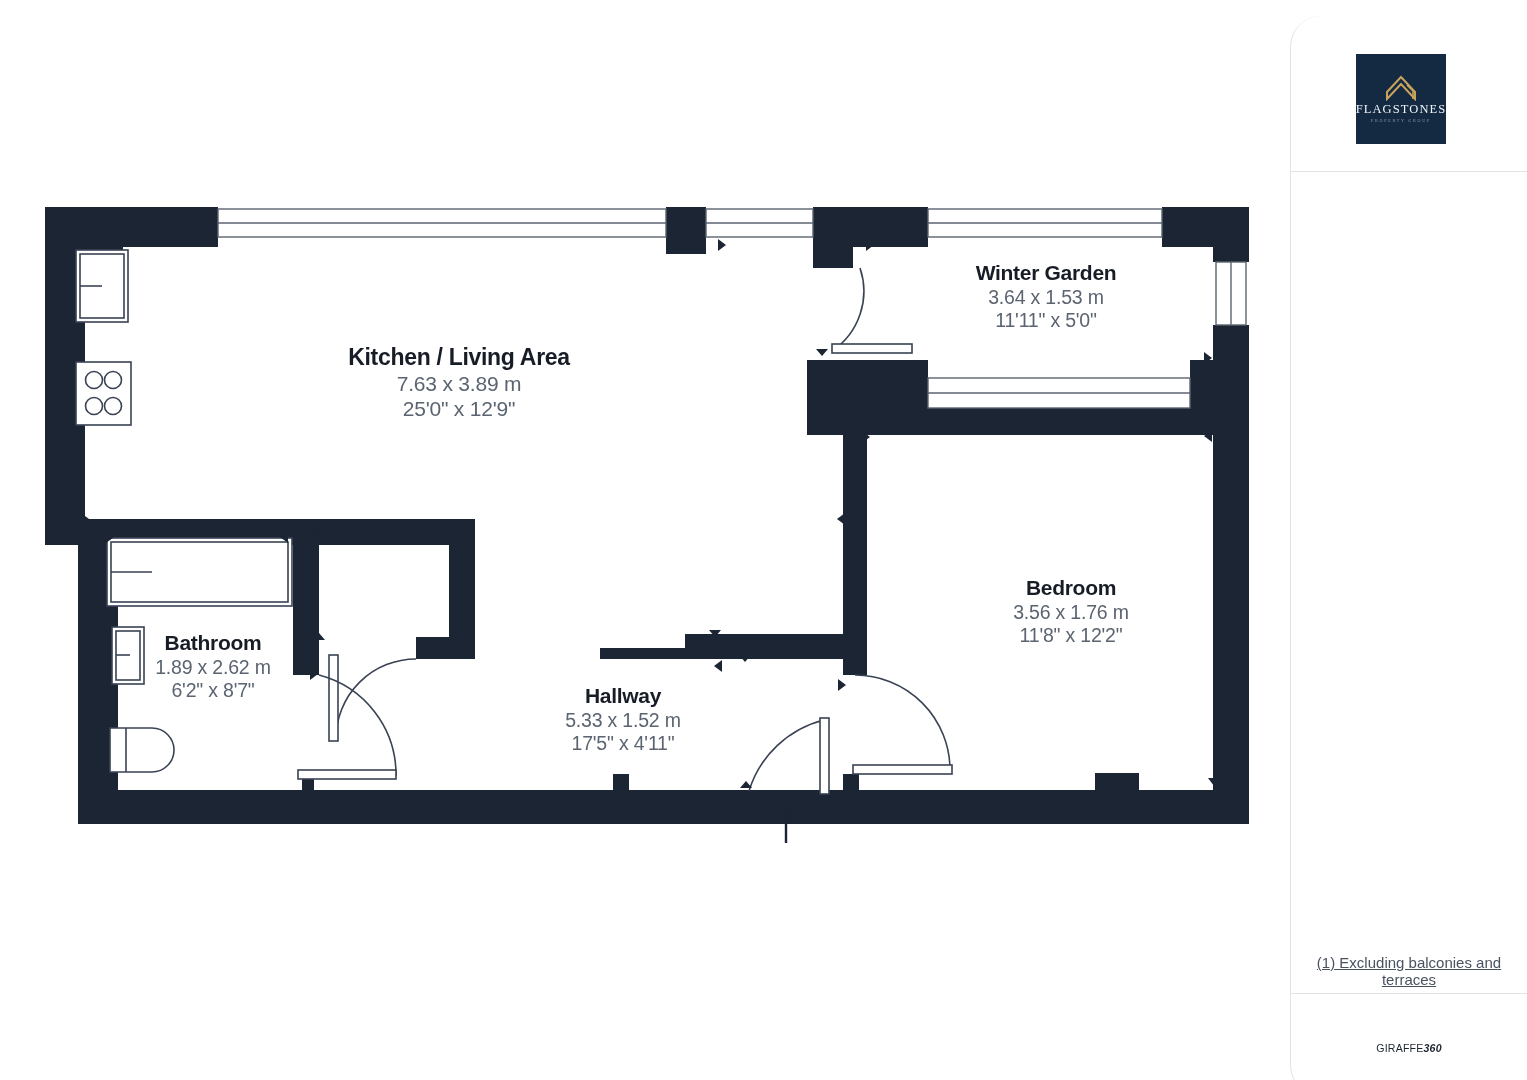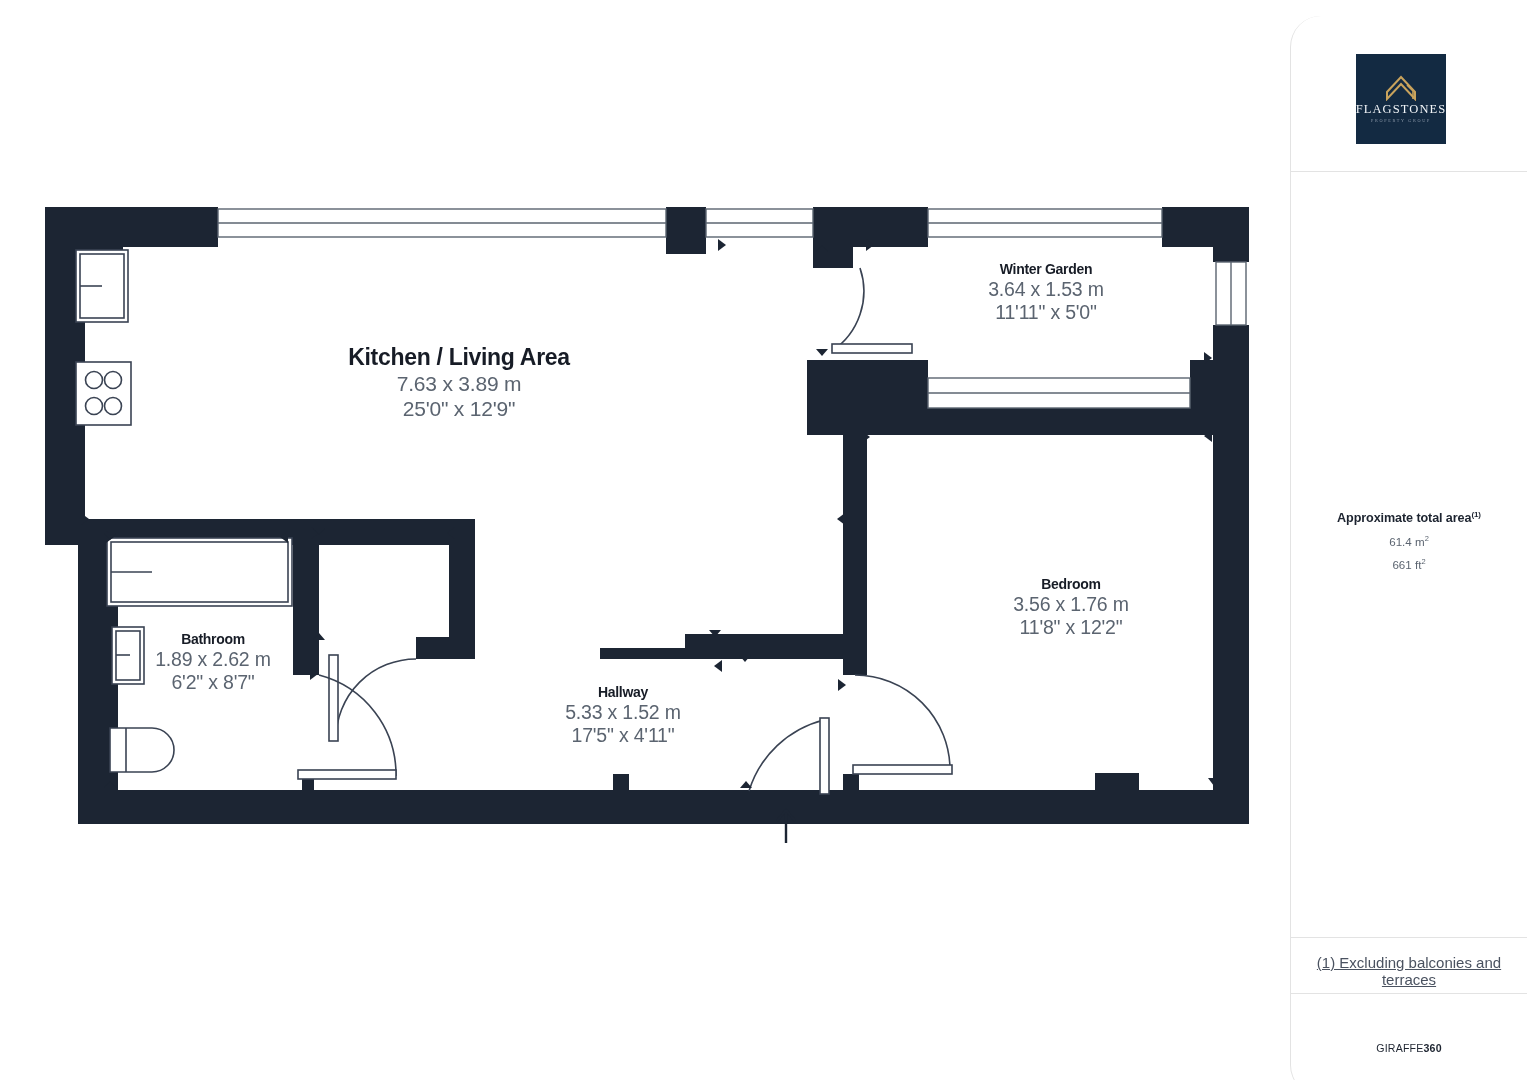--- a/index.html
+++ b/index.html
@@ -105,21 +105,21 @@
 
   #brand-text {
     position: absolute;
     left: 0; top: 48px;
     width: 236px;
     text-align: center;
     font-size: 10.6px;
     color: #1d2430;
     letter-spacing: 0.2px;
   }
-  #brand-text b { font-weight: bold; }
+  #brand-text b { font-weight: bold; font-style: italic; }
 
   
   .room-label {
     position: absolute;
     text-align: center;
     white-space: nowrap;
     transform: translateX(-50%);
   }
   .room-name {
     font-size: 23px;
@@ -127,21 +127,21 @@
     color: #171c26;
     letter-spacing: -0.3px;
     line-height: 1.18;
   }
   .room-dim {
     font-size: 21px;
     color: #5b6470;
     line-height: 1.2;
     letter-spacing: -0.2px;
   }
-  .room-label.small .room-name { font-size: 14px; }
+  .room-label.small .room-name { font-size: 21px; }
   .room-label.small .room-dim  { font-size: 19.5px; }
 </style>
 </head>
 <body>
 
 <div id="page">
 
   <svg id="plan-canvas" viewBox="0 0 1290 1080">
 
     <g fill="#1c2533">
@@ -324,27 +324,20 @@
       <div id="logo-box">
         <svg id="logo-mark" viewBox="0 0 38 26">
           <path d="M19 2 L33 17 L33 24 L19 9 L5 24 L5 17 Z" fill="none" stroke="#c9a35c" stroke-width="2"></path>
           <path d="M25 10 L31 16 L31 24" fill="none" stroke="#c9a35c" stroke-width="1.6"></path>
         </svg>
         <div id="logo-word">FLAGSTONES</div>
         <div id="logo-sub">PROPERTY GROUP</div>
       </div>
     </div>
 
-    <div class="panel-cell" id="cell-area">
-      <div id="area-block">
-        <div id="area-title"><span>Approximate total area</span><sup>(1)</sup></div>
-        <div class="area-value"><span>61.4 m</span><sup>2</sup></div>
-        <div class="area-value"><span>661 ft</span><sup>2</sup></div>
-      </div>
-    </div>
 
     <div class="panel-cell" id="cell-note">
       <div id="note-text">(1) Excluding balconies and terraces</div>
     </div>
 
     <div class="panel-cell" id="cell-brand">
       <div id="brand-text"><span>GIRAFFE</span><b>360</b></div>
     </div>
 
   </div>

